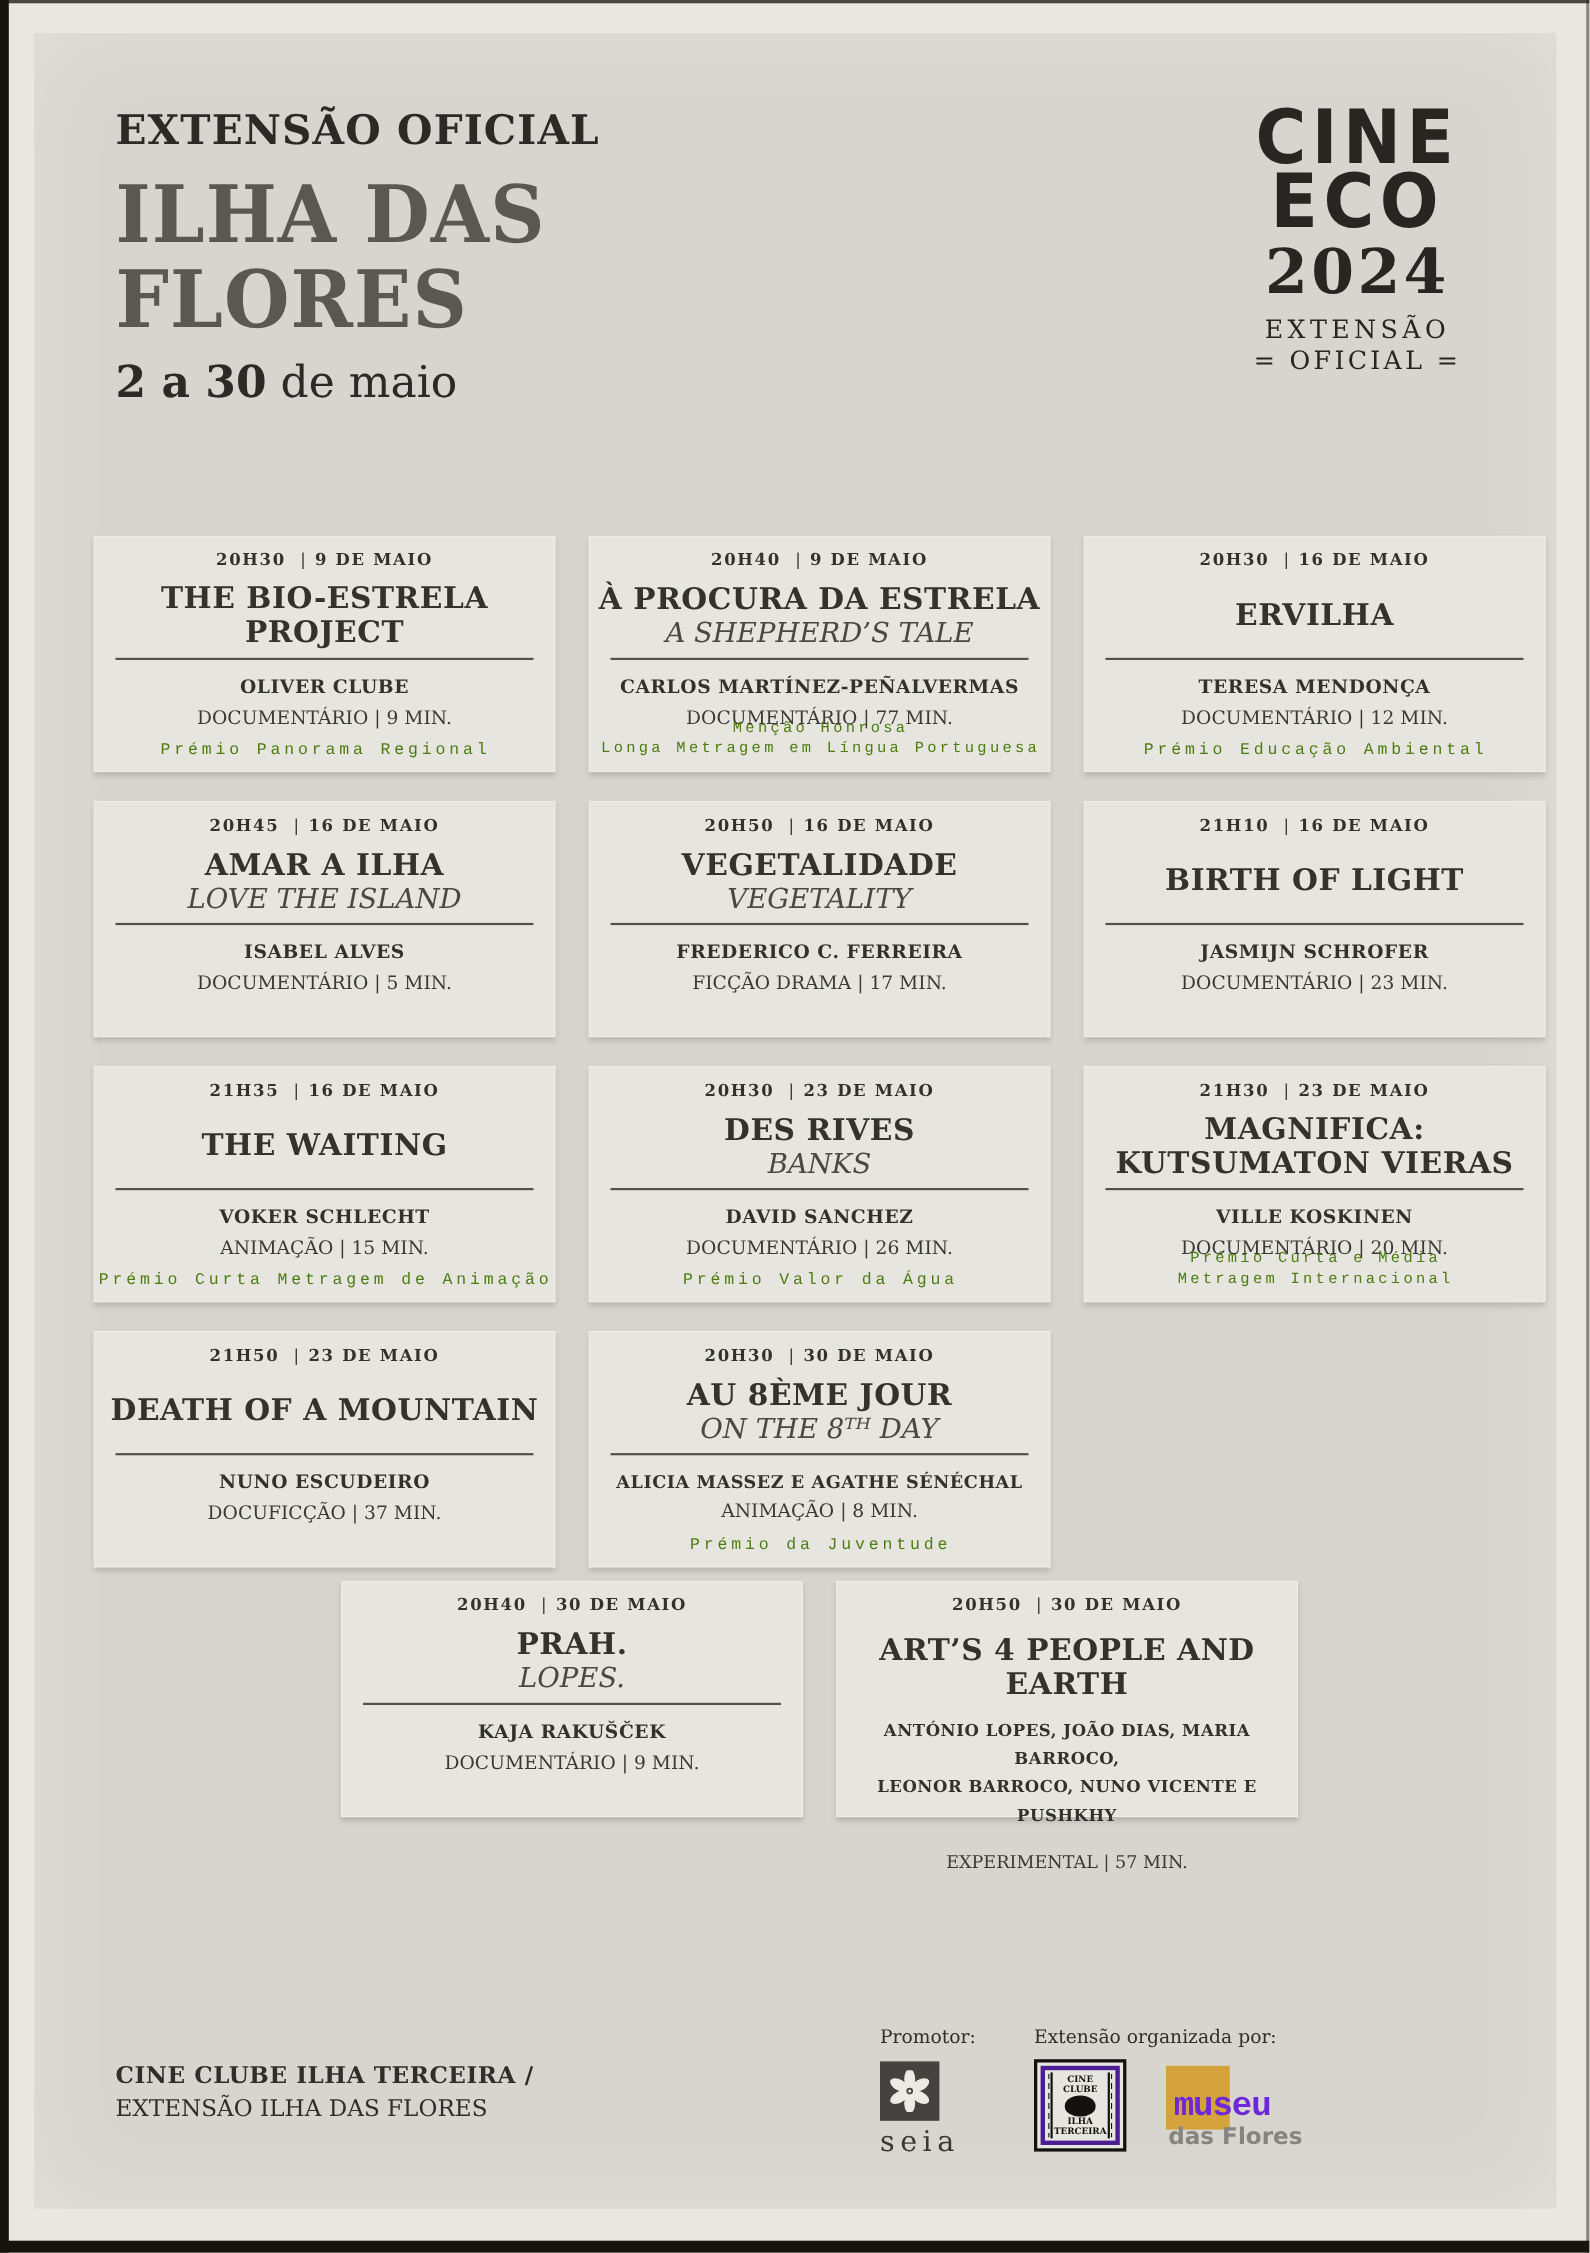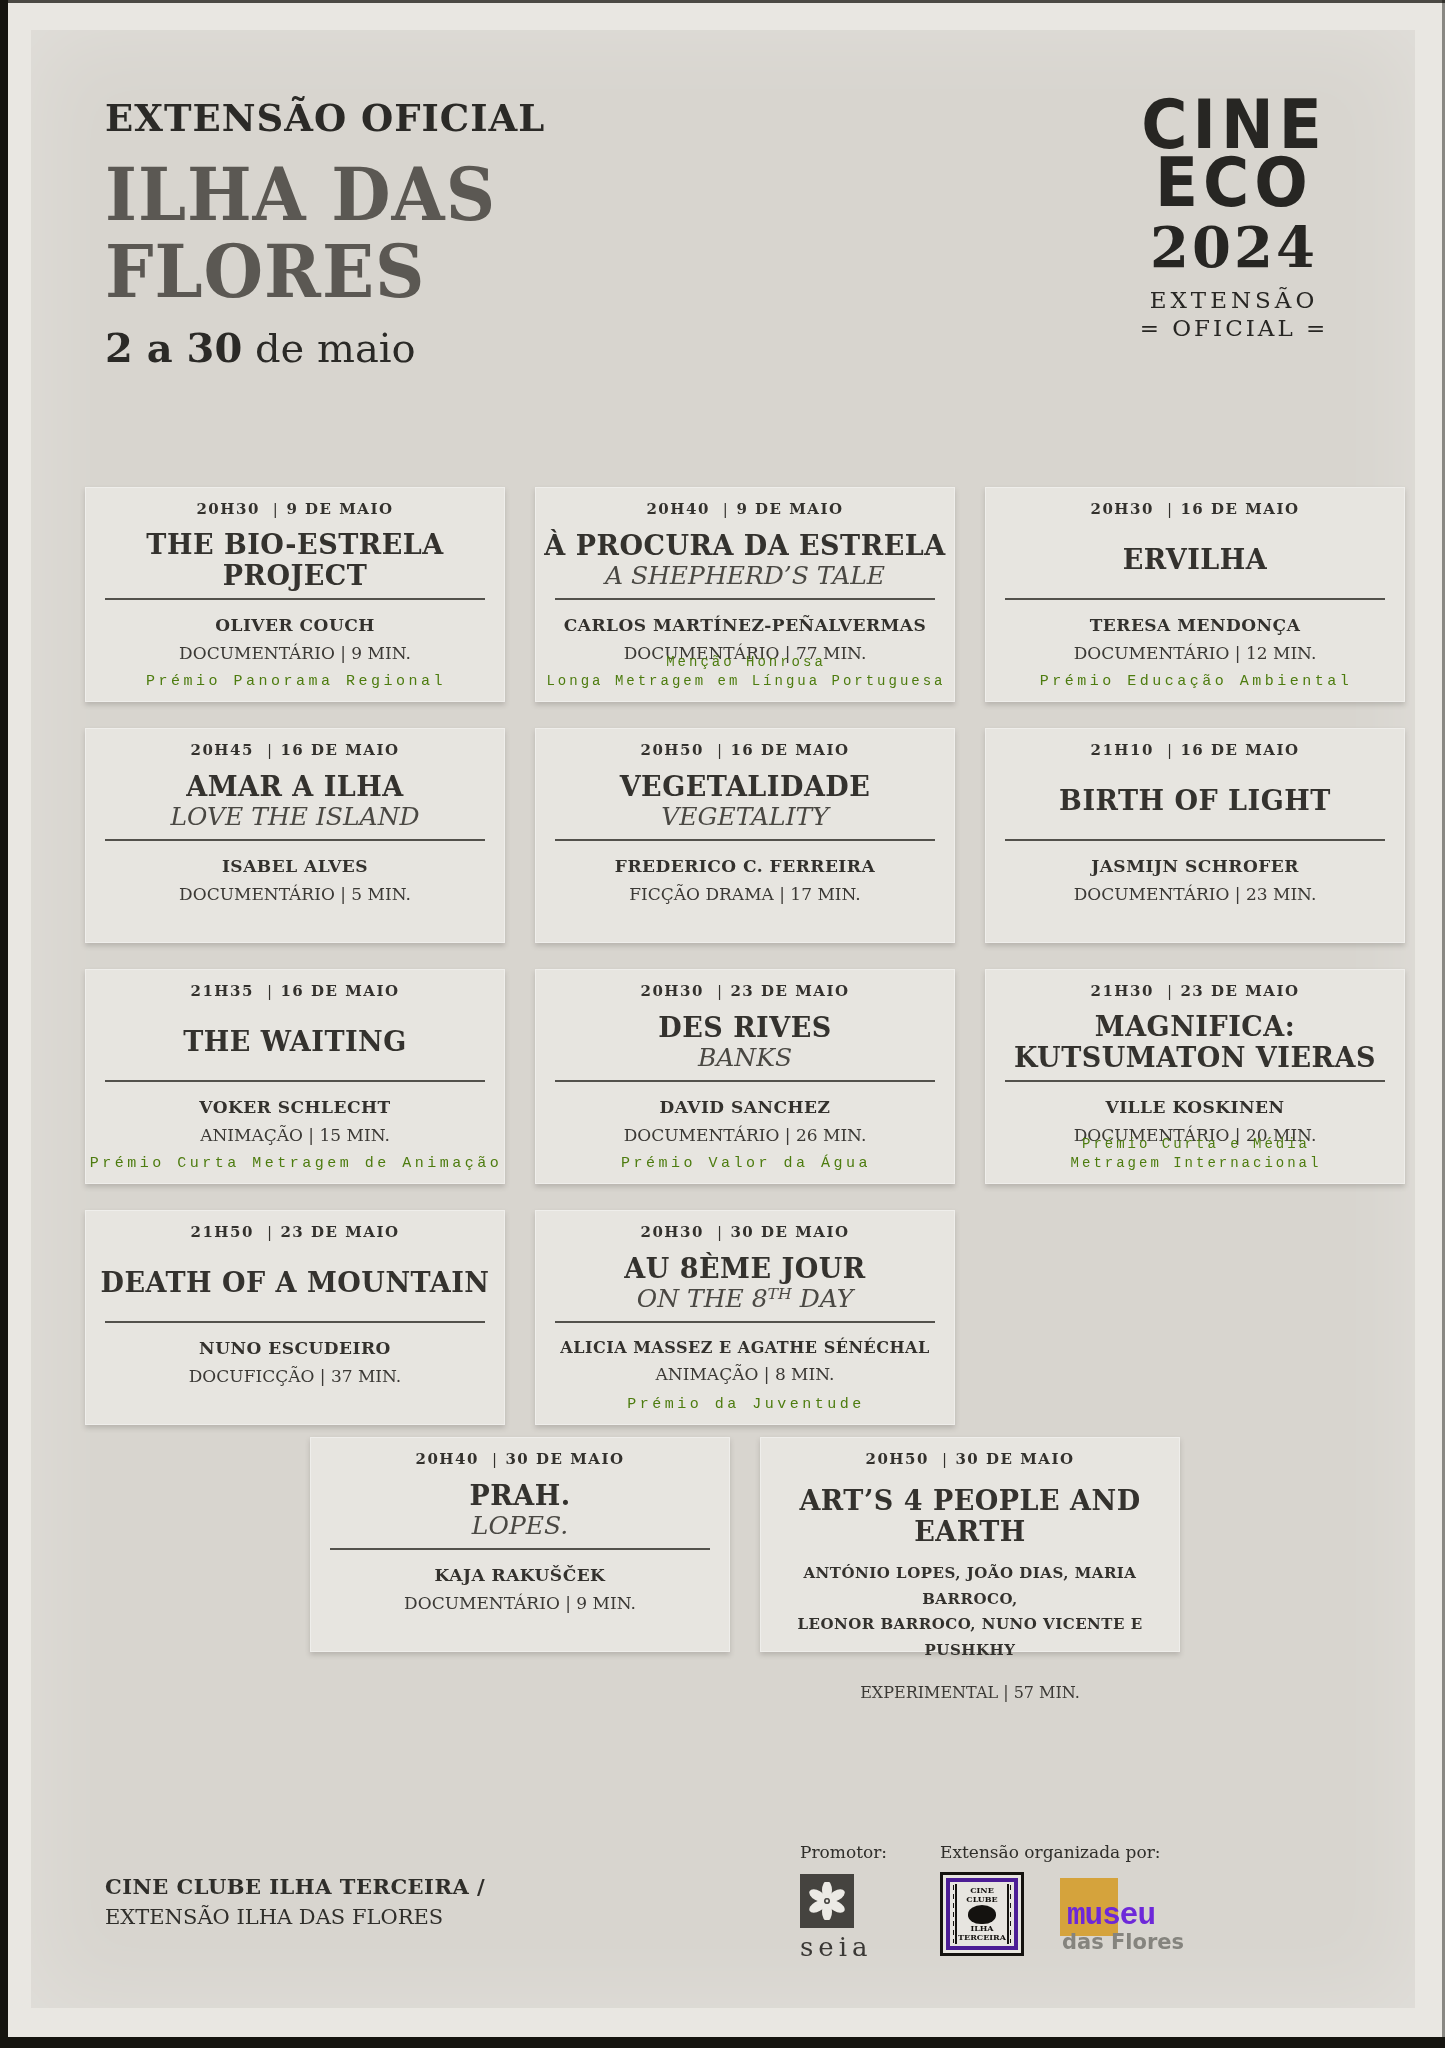--- a/index.html
+++ b/index.html
@@ -138,21 +138,21 @@
   <section class="grid">
 
 
     <article class="card">
       <div class="time"><span>20H30</span><span class="sep">|</span><span>9 DE MAIO</span></div>
       <div class="titlebox">
         <h3 class="ftitle">THE BIO-ESTRELA PROJECT</h3>
       </div>
       <div class="divider"></div>
       <div class="credits">
-        <div class="director">OLIVER COUCH</div>
+        <div class="director">OLIVER CLUBE</div>
         <div class="finfo">DOCUMENTÁRIO | 9 MIN.</div>
       </div>
       <div class="award">Prémio Panorama Regional</div>
     </article>
 
     <article class="card">
       <div class="time"><span>20H40</span><span class="sep">|</span><span>9 DE MAIO</span></div>
       <div class="titlebox">
         <h3 class="ftitle">À PROCURA DA ESTRELA</h3>
         <div class="fsub">A SHEPHERD’S TALE</div>

